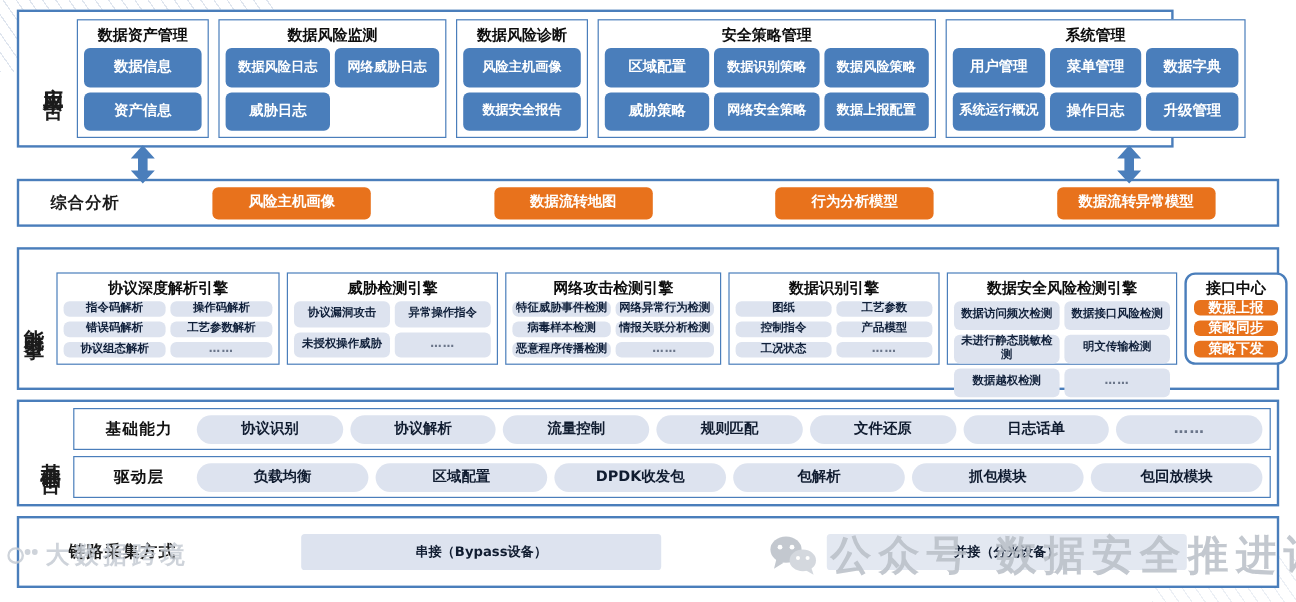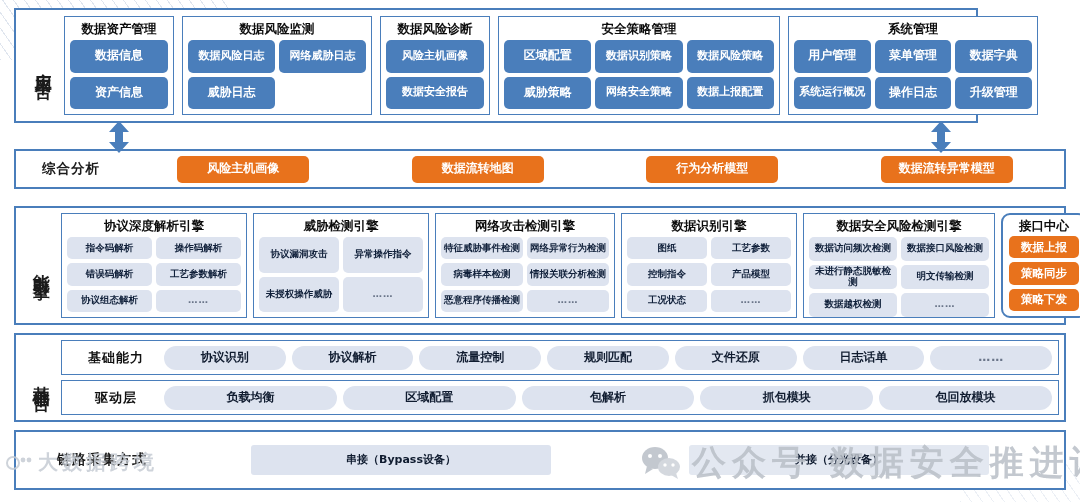--- a/index.html
+++ b/index.html
@@ -103,21 +103,21 @@
   .arrow{position:absolute;z-index:3;width:26px;height:34px;}
 
   
   #analysis-band{left:14px;top:149px;width:1052px;height:40px;align-items:center;}
   #analysis-band .band-label{font-size:13.5px;width:110px;letter-spacing:1px;}
   #analysis-band .band-body{align-items:center;gap:0;}
   .an-slot{flex:1 1 0;display:flex;justify-content:center;}
   .an-chip{width:132px;height:27px;}
 
   
-  #cap-band{left:14px;top:206px;width:1052px;height:119px;padding:5px;}
+  #cap-band{left:14px;top:206px;width:1052px;height:119px;padding:19px;justify-content:center;}
   #cap-band .band-label.vert{width:40px;}
   #cap-band .band-body{gap:6px;}
   .cap-group{flex:1 1 0;min-width:0;}
   .cap-group .group-grid{grid-template-columns:1fr 1fr;grid-auto-rows:1fr;}
   .cap-group .chip-pale{font-size:9.5px;}
 
   
   #iface{
     flex:0 0 86px;border:2px solid #4a7ebb;border-radius:9px;
     box-sizing:border-box;display:flex;flex-direction:column;
@@ -321,20 +321,21 @@
             <div class="chip chip-pill">文件还原</div>
             <div class="chip chip-pill">日志话单</div>
             <div class="chip chip-pill dots">……</div>
           </div>
         </div>
         <div class="base-row">
           <div class="base-row-label">驱动层</div>
           <div class="base-items">
             <div class="chip chip-pill">负载均衡</div>
             <div class="chip chip-pill">区域配置</div>
+            <div class="chip chip-pill">DPDK收发包</div>
             <div class="chip chip-pill">包解析</div>
             <div class="chip chip-pill">抓包模块</div>
             <div class="chip chip-pill">包回放模块</div>
           </div>
         </div>
       </div>
   </div>
 
   <div class="band" id="link-band">
     <div class="band-label">链路采集方式</div>

